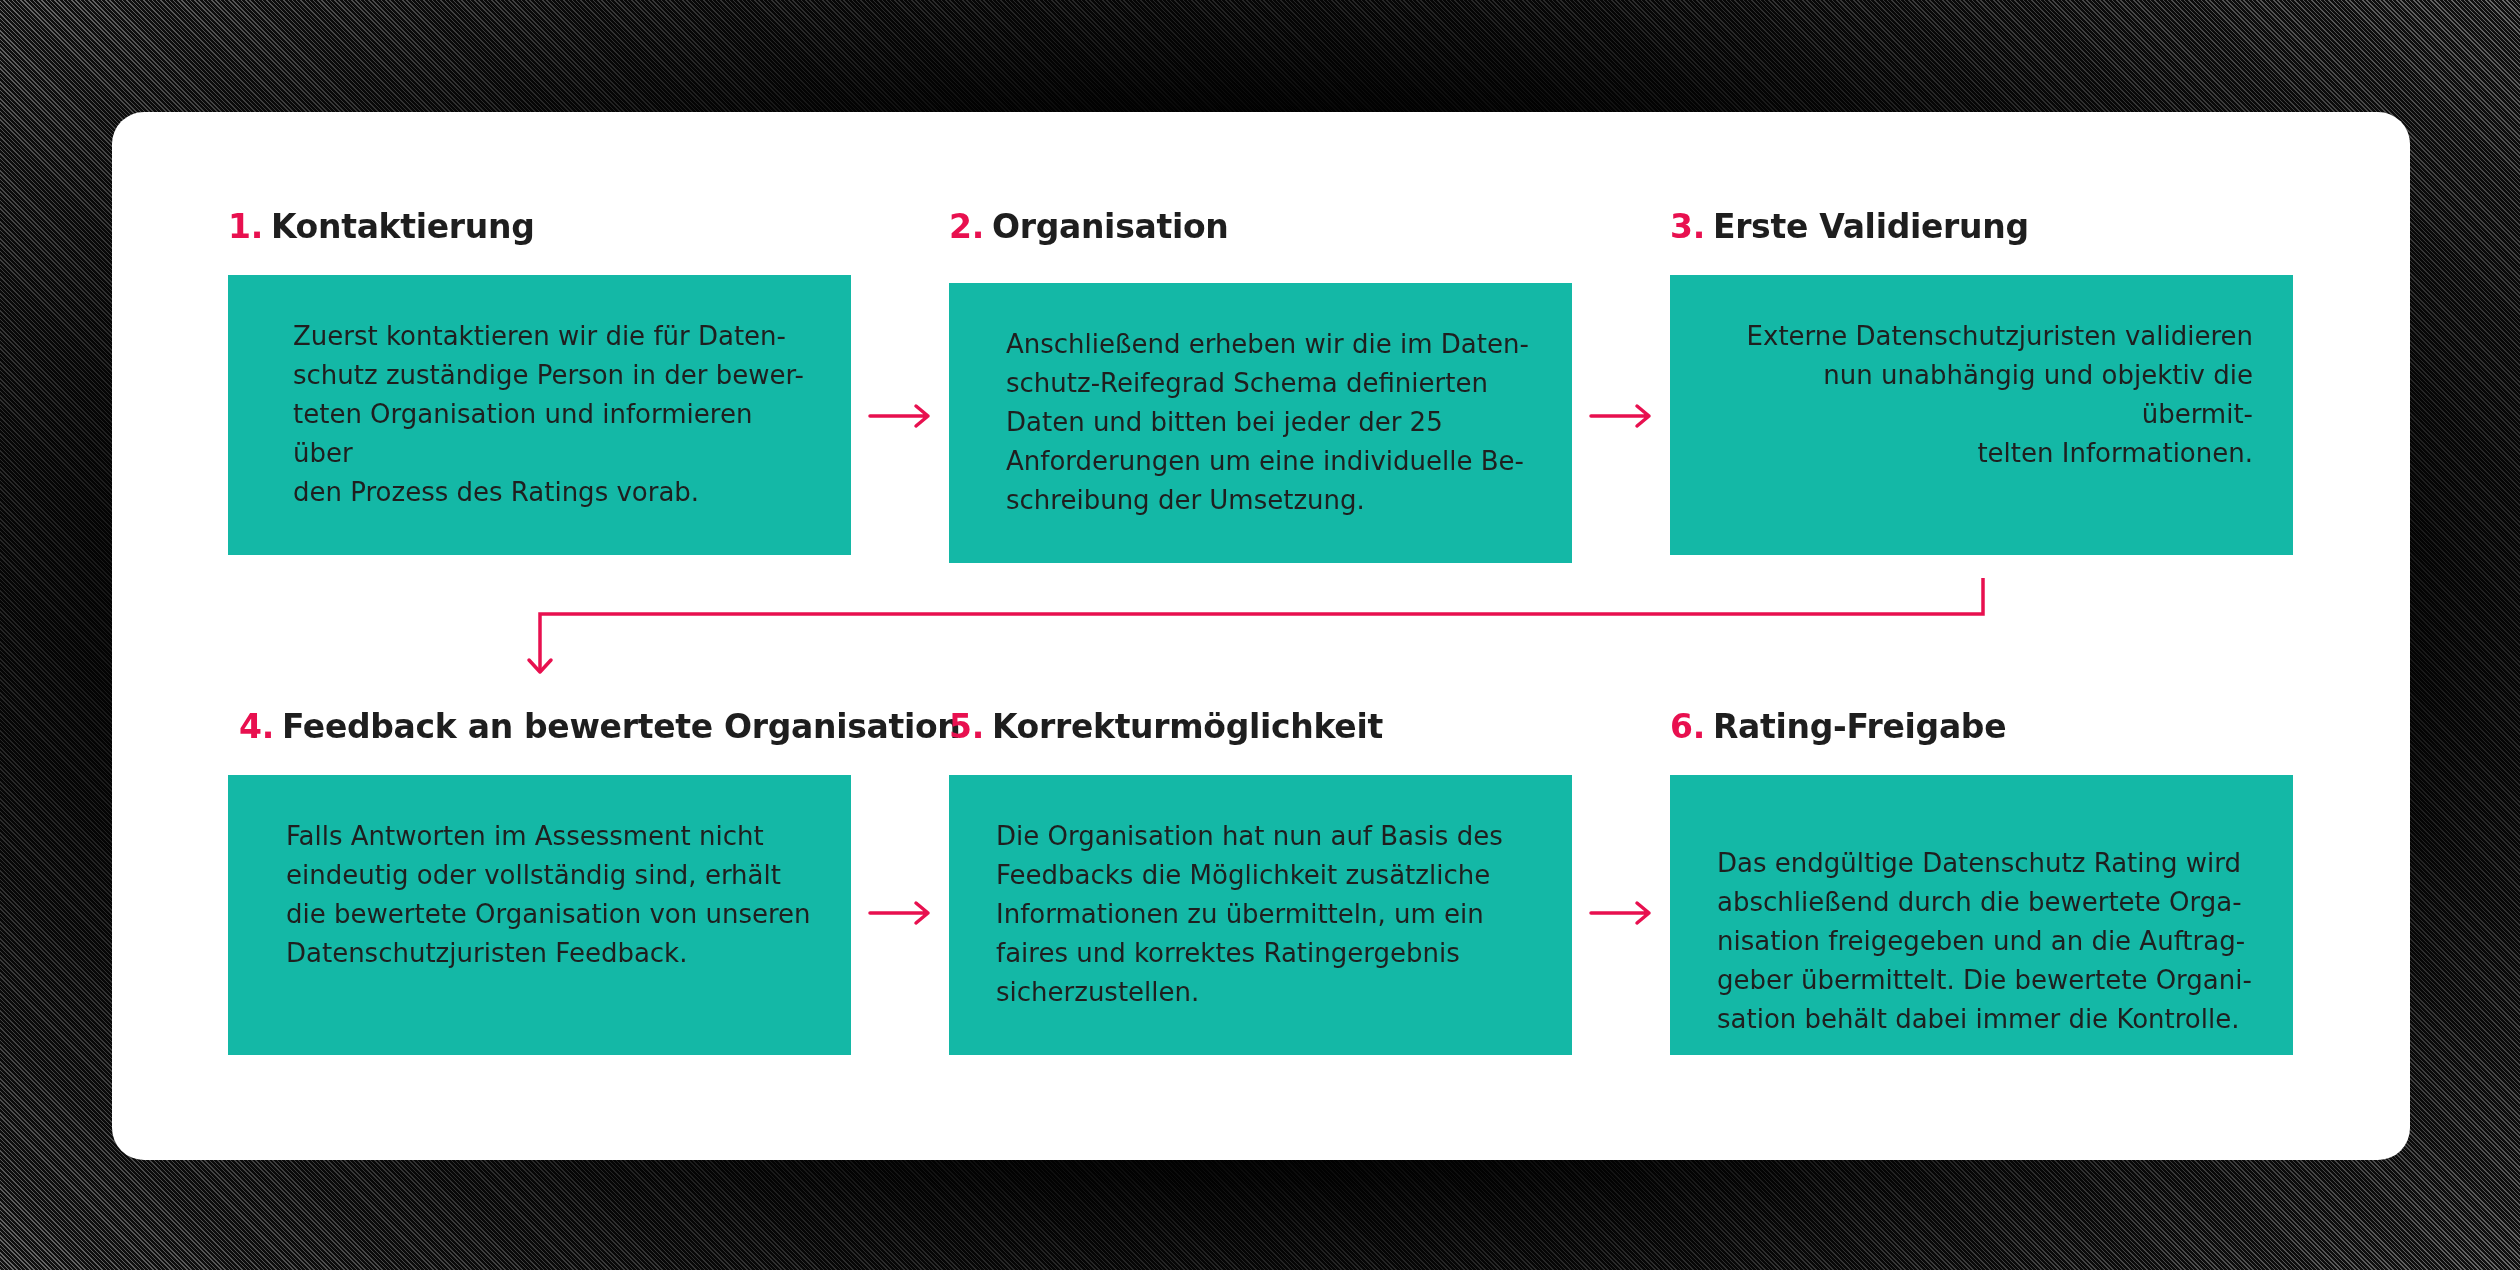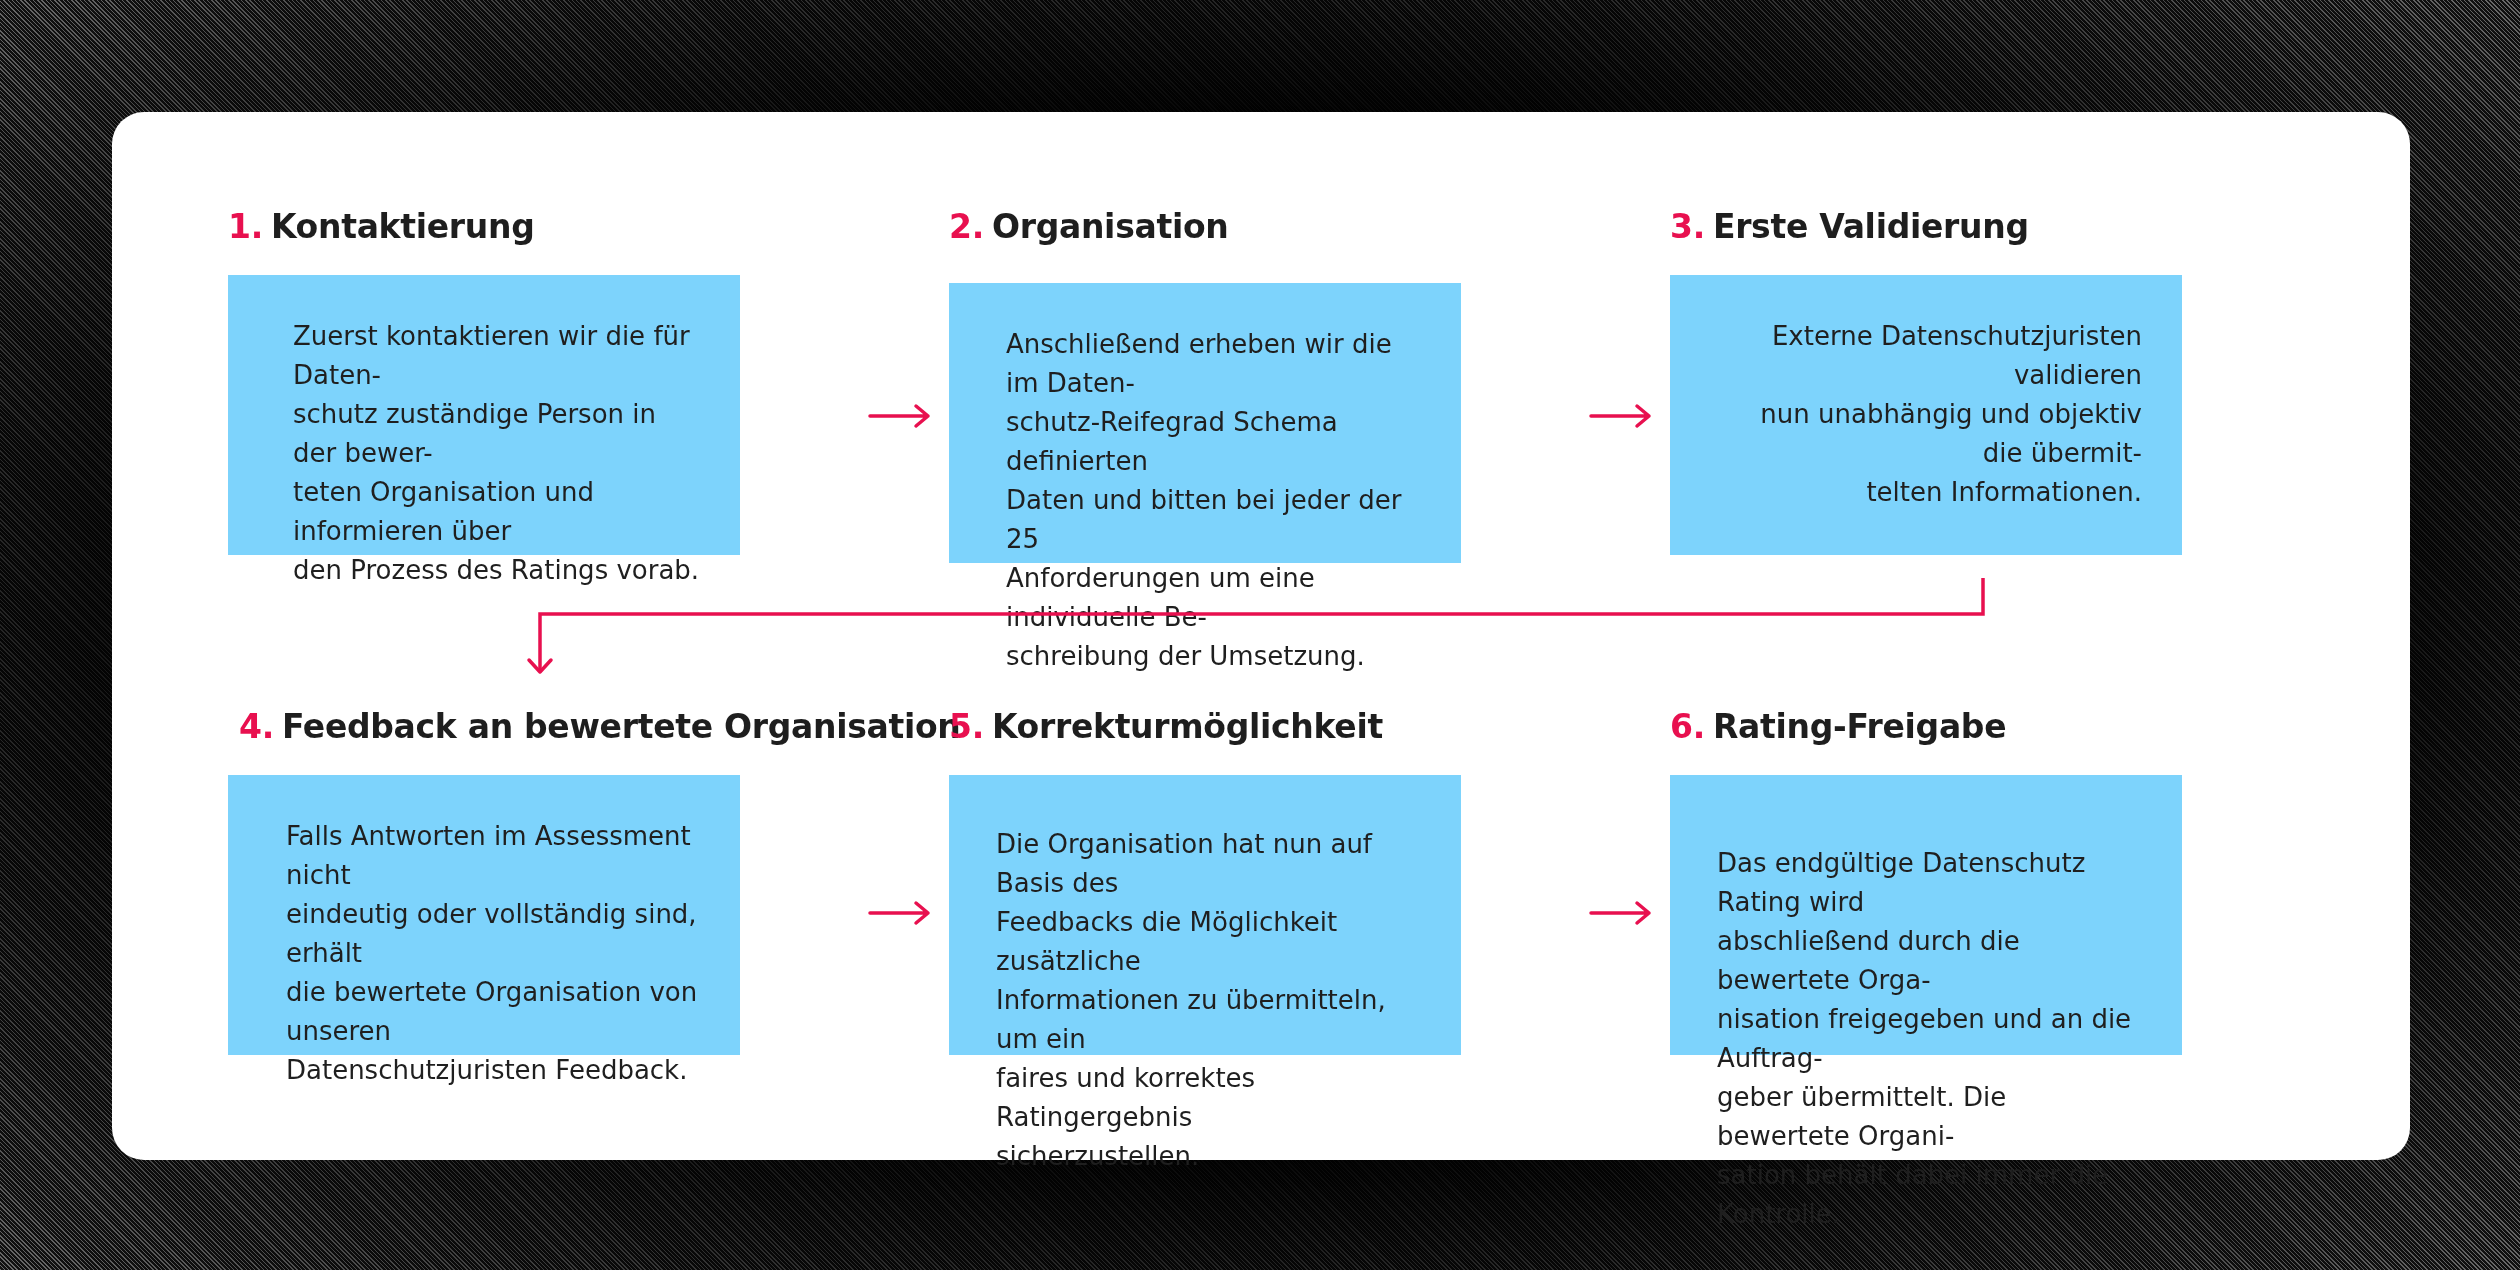--- a/index.html
+++ b/index.html
@@ -22,22 +22,22 @@
       background: #ffffff; border-radius: 32px;
     }
     .step { position: absolute; width: 623px; }
     .step-title {
       position: absolute; left: 0; top: 0;
       font-size: 33px; font-weight: bold; color: #1e1e1e;
       white-space: nowrap; letter-spacing: -0.3px;
     }
     .step-num { color: #e8104f; margin-right: 8px; }
     .step-box {
-      position: absolute; left: 0; width: 512px; height: 280px;
-      background: #7dd3fc; box-sizing: border-box;
+      position: absolute; left: 0; width: 623px; height: 280px;
+      background: #14b8a6; box-sizing: border-box;
     }
     .step-text {
       position: absolute; left: 65px; right: 40px; top: 42px;
       font-size: 26px; line-height: 39px; color: #1f1f1f;
       white-space: pre-line;
     }
     .arrow { position: absolute; }
   </style>
 </head>
 <body>
@@ -92,21 +92,21 @@
 die bewertete Organisation von unseren
 Datenschutzjuristen Feedback.</div>
     </div>
   </div>
 
   <div class="step" style="left:837px; top:595px;">
     <div class="step-title">
       <span class="step-num">5.</span><span>Korrekturmöglichkeit</span>
     </div>
     <div class="step-box" style="top:68px;">
-      <div class="step-text" style="left:47px;margin-top:8px;">Die Organisation hat nun auf Basis des
+      <div class="step-text" style="left:47px;">Die Organisation hat nun auf Basis des
 Feedbacks die Möglichkeit zusätzliche
 Informationen zu übermitteln, um ein
 faires und korrektes Ratingergebnis
 sicherzustellen.</div>
     </div>
   </div>
 
   <div class="step" style="left:1558px; top:595px;">
     <div class="step-title">
       <span class="step-num">6.</span><span>Rating-Freigabe</span>

